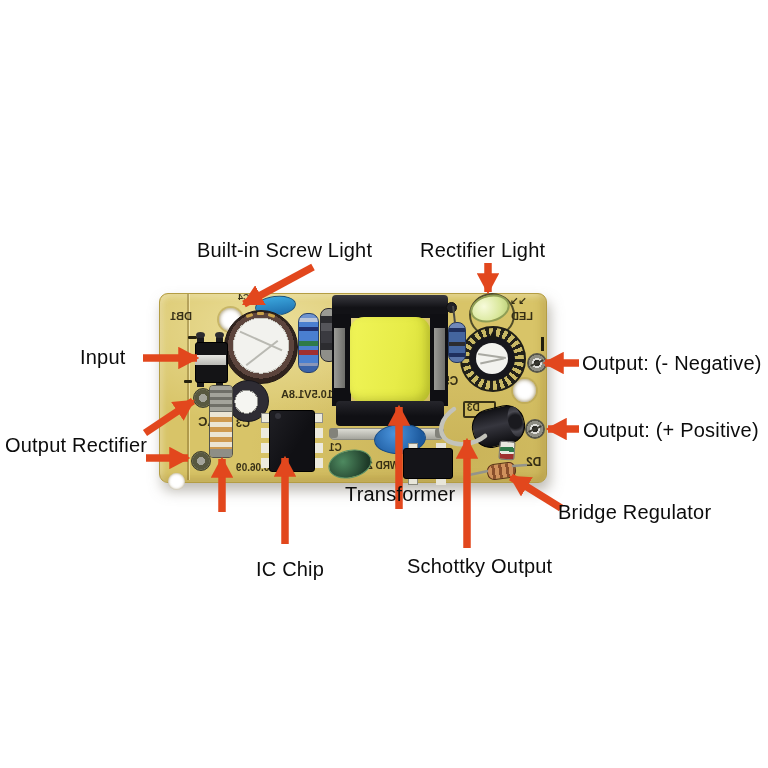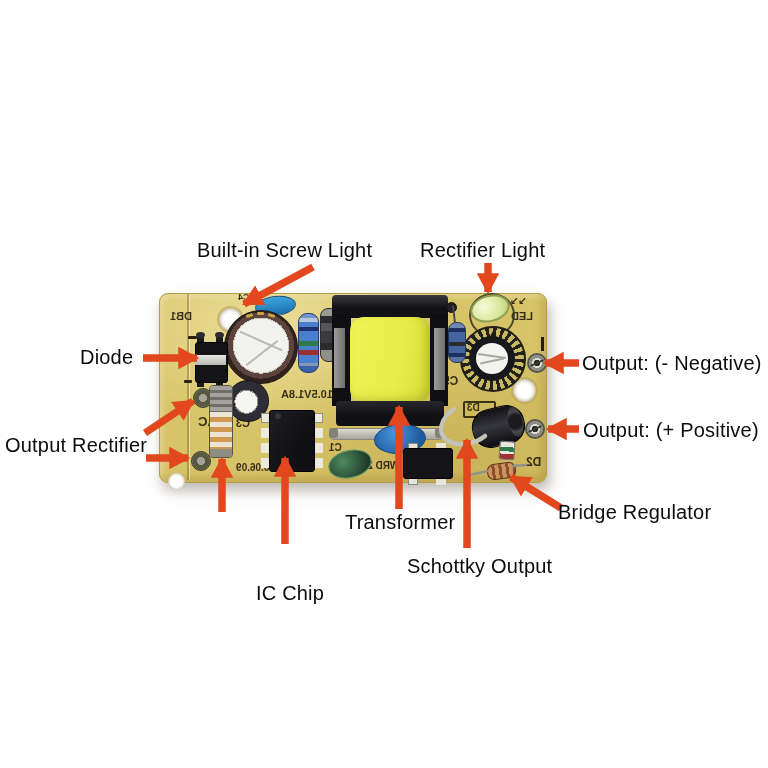--- a/index.html
+++ b/index.html
@@ -229,23 +229,23 @@
       <line x1="222" y1="512" x2="222" y2="459" stroke="#e2471d" stroke-width="7.5" marker-end="url(#ah)"></line>
       <line x1="399" y1="509" x2="399" y2="407" stroke="#e2471d" stroke-width="7.5" marker-end="url(#ah)"></line>
       <line x1="285" y1="544" x2="285" y2="458" stroke="#e2471d" stroke-width="7.5" marker-end="url(#ah)"></line>
       <line x1="467" y1="548" x2="467" y2="440" stroke="#e2471d" stroke-width="7.5" marker-end="url(#ah)"></line>
       <line x1="561" y1="508" x2="511" y2="477" stroke="#e2471d" stroke-width="7.5" marker-end="url(#ah)"></line>
     </svg>
 
   <div id="labels">
     <div class="ann-label" style="left:197px;top:239px">Built-in Screw Light</div>
     <div class="ann-label" style="left:420px;top:239px">Rectifier Light</div>
-    <div class="ann-label" style="left:80px;top:346px">Diode</div>
+    <div class="ann-label" style="left:80px;top:346px">Input</div>
     <div class="ann-label" style="left:582px;top:352px">Output: (- Negative)</div>
     <div class="ann-label" style="left:583px;top:419px">Output: (+ Positive)</div>
     <div class="ann-label" style="left:5px;top:434px">Output Rectifier</div>
-    <div class="ann-label" style="left:345px;top:511px">Transformer</div>
-    <div class="ann-label" style="left:256px;top:582px">IC Chip</div>
+    <div class="ann-label" style="left:345px;top:483px">Transformer</div>
+    <div class="ann-label" style="left:256px;top:558px">IC Chip</div>
     <div class="ann-label" style="left:407px;top:555px">Schottky Output</div>
     <div class="ann-label" style="left:558px;top:501px">Bridge Regulator</div>
   </div>
 
 </div>
 
 </body></html>

